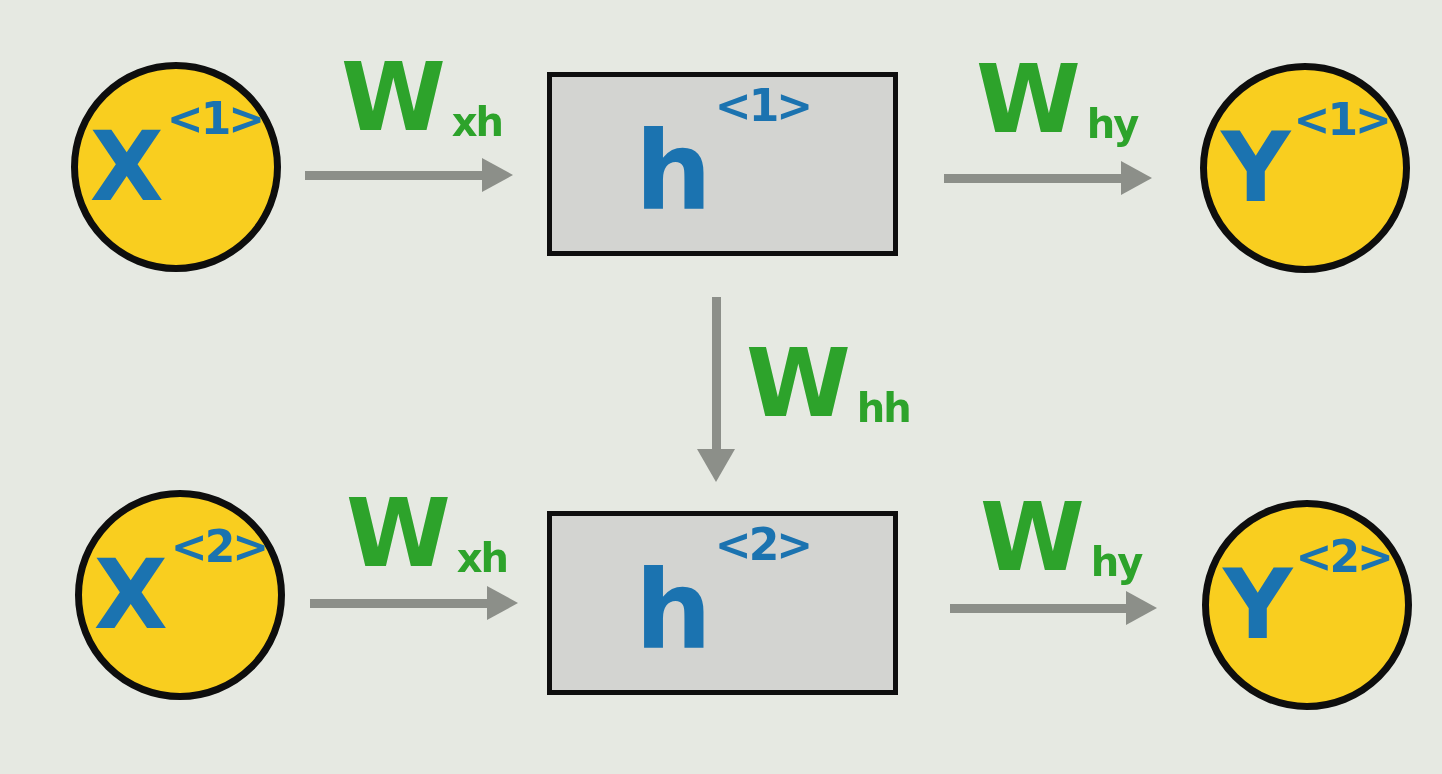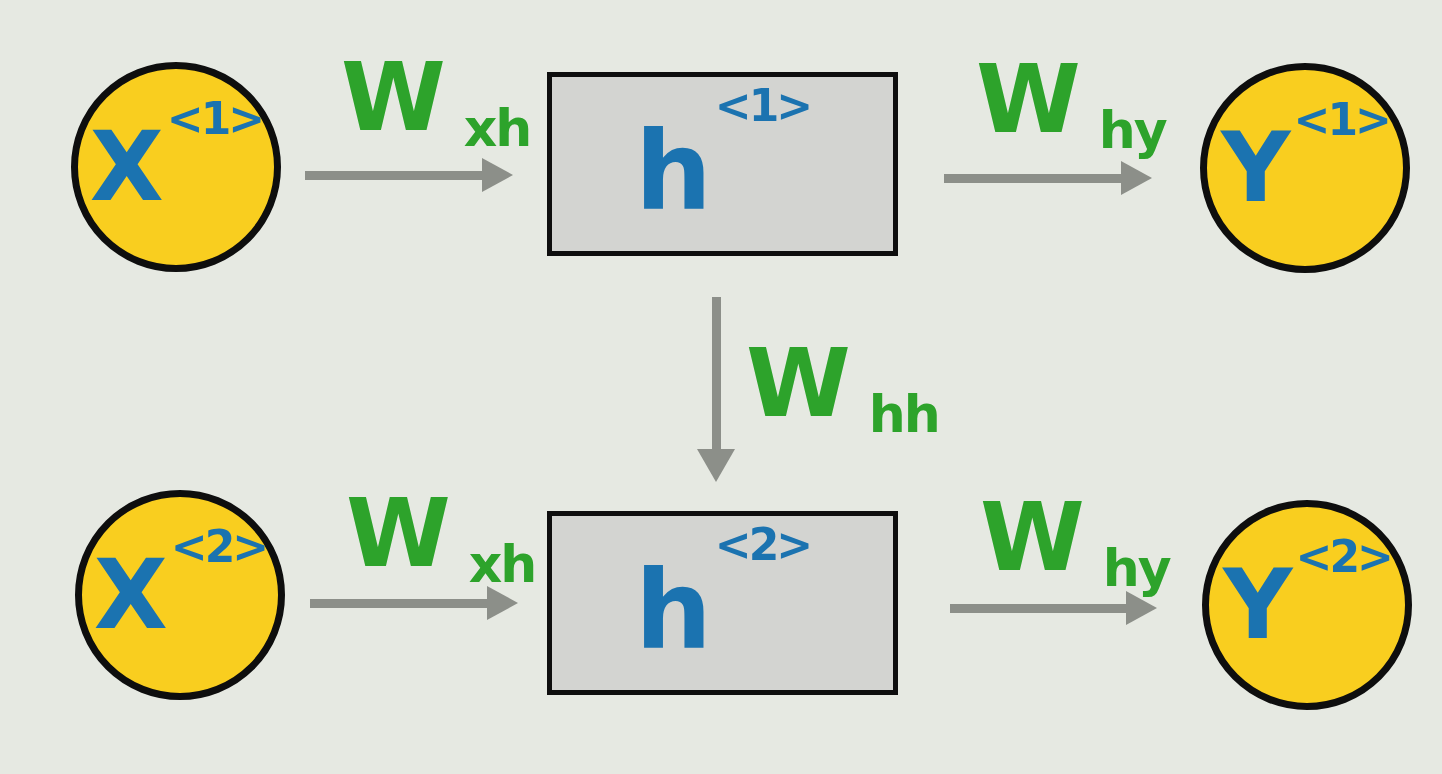--- a/index.html
+++ b/index.html
@@ -54,21 +54,21 @@
   }
   .hbox .node-sup{transform:translateY(-26px);}
   
   .wlabel{
     position:absolute;
     display:flex;align-items:flex-start;
     color:var(--label-green);
     font-weight:bold;line-height:1;
   }
   .w-base{font-size:95px;}
-  .w-sub{font-size:52px;margin-left:18px;transform:translateY(52px);letter-spacing:-2px;}
+  .w-sub{font-size:40px;margin-left:6px;transform:translateY(52px);letter-spacing:-2px;}
   
   .arrow-h{
     position:absolute;height:34px;
     display:flex;align-items:center;
   }
   .arrow-h .shaft{flex:1;height:9px;background:var(--arrow-gray);}
   .arrow-h .head{
     width:0;height:0;
     border-top:17px solid transparent;
     border-bottom:17px solid transparent;

